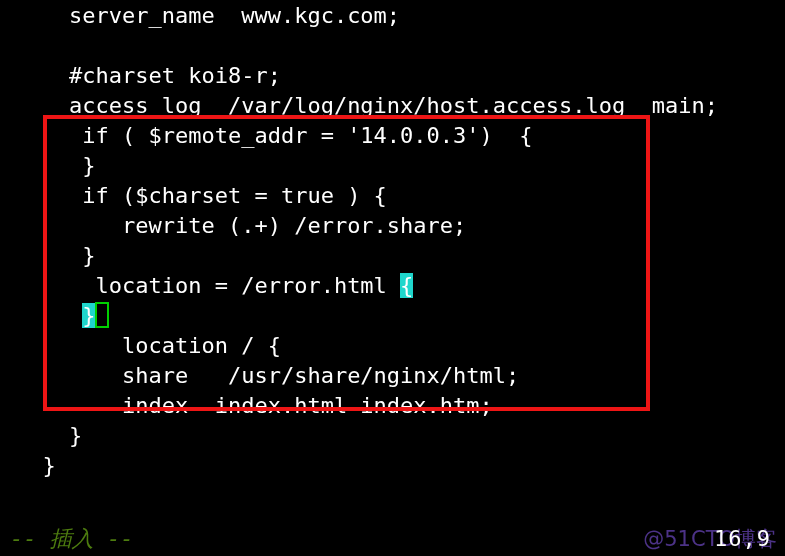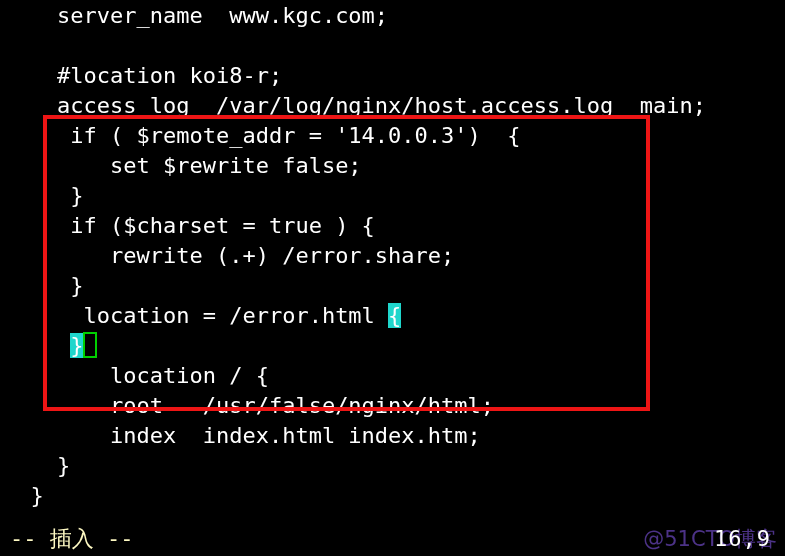--- a/index.html
+++ b/index.html
@@ -32,21 +32,21 @@
     box-sizing: border-box;
   }
 
   .code-line {
     height: 30px;
     line-height: 30px;
     font-size: 22px;
     letter-spacing: 0px;
     white-space: pre;
     color: #ffffff;
-    padding-left: 4px;
+    padding-left: 16px;
     box-sizing: border-box;
   }
 
   .hl-brace {
     background: #1fd6cc;
     color: #ffffff;
   }
 
   .cursor-block {
     display: inline-block;
@@ -78,22 +78,23 @@
     width: 785px;
     height: 30px;
     line-height: 30px;
     font-size: 22px;
     white-space: pre;
   }
   #status-mode {
     position: absolute;
     left: 10px;
     top: 0;
-    color: #fef9c3;
+    color: #4d7c0f;
     font-family: "DejaVu Sans Mono", "Liberation Mono", monospace;
+    font-style: italic;
   }
   #status-position {
     position: absolute;
     right: 14px;
     top: 0;
     color: #ffffff;
     font-family: "DejaVu Sans Mono", "Liberation Mono", monospace;
     z-index: 3;
     letter-spacing: 1px;
     text-align: center;
@@ -111,32 +112,31 @@
   }
 </style>
 </head>
 <body>
 
 <div id="terminal">
 
   <div id="code-buffer">
     <div class="code-line"><span>    server_name  www.kgc.com;</span></div>
     <div class="code-line"><span></span></div>
-    <div class="code-line"><span>    #location koi8-r;</span></div>
+    <div class="code-line"><span>    #charset koi8-r;</span></div>
     <div class="code-line"><span>    access_log  /var/log/nginx/host.access.log  main;</span></div>
     <div class="code-line"><span>     if ( $remote_addr = '14.0.0.3')  {</span></div>
-    <div class="code-line"><span>        set $rewrite false;</span></div>
     <div class="code-line"><span>     }</span></div>
     <div class="code-line"><span>     if ($charset = true ) {</span></div>
     <div class="code-line"><span>        rewrite (.+) /error.share;</span></div>
     <div class="code-line"><span>     }</span></div>
     <div class="code-line"><span>      location = /error.html </span><span class="hl-brace">{</span></div>
     <div class="code-line"><span>     </span><span class="hl-brace">}</span><span class="cursor-block"></span></div>
     <div class="code-line"><span>        location / {</span></div>
-    <div class="code-line"><span>        root   /usr/false/nginx/html;</span></div>
+    <div class="code-line"><span>        share   /usr/share/nginx/html;</span></div>
     <div class="code-line"><span>        index  index.html index.htm;</span></div>
     <div class="code-line"><span>    }</span></div>
     <div class="code-line"><span>  }</span></div>
   </div>
 
   <div id="red-highlight-box"></div>
 
   <div id="status-line">
     <span id="status-mode">-- 插入 --</span>
     <span id="watermark">@51CTO博客</span>

